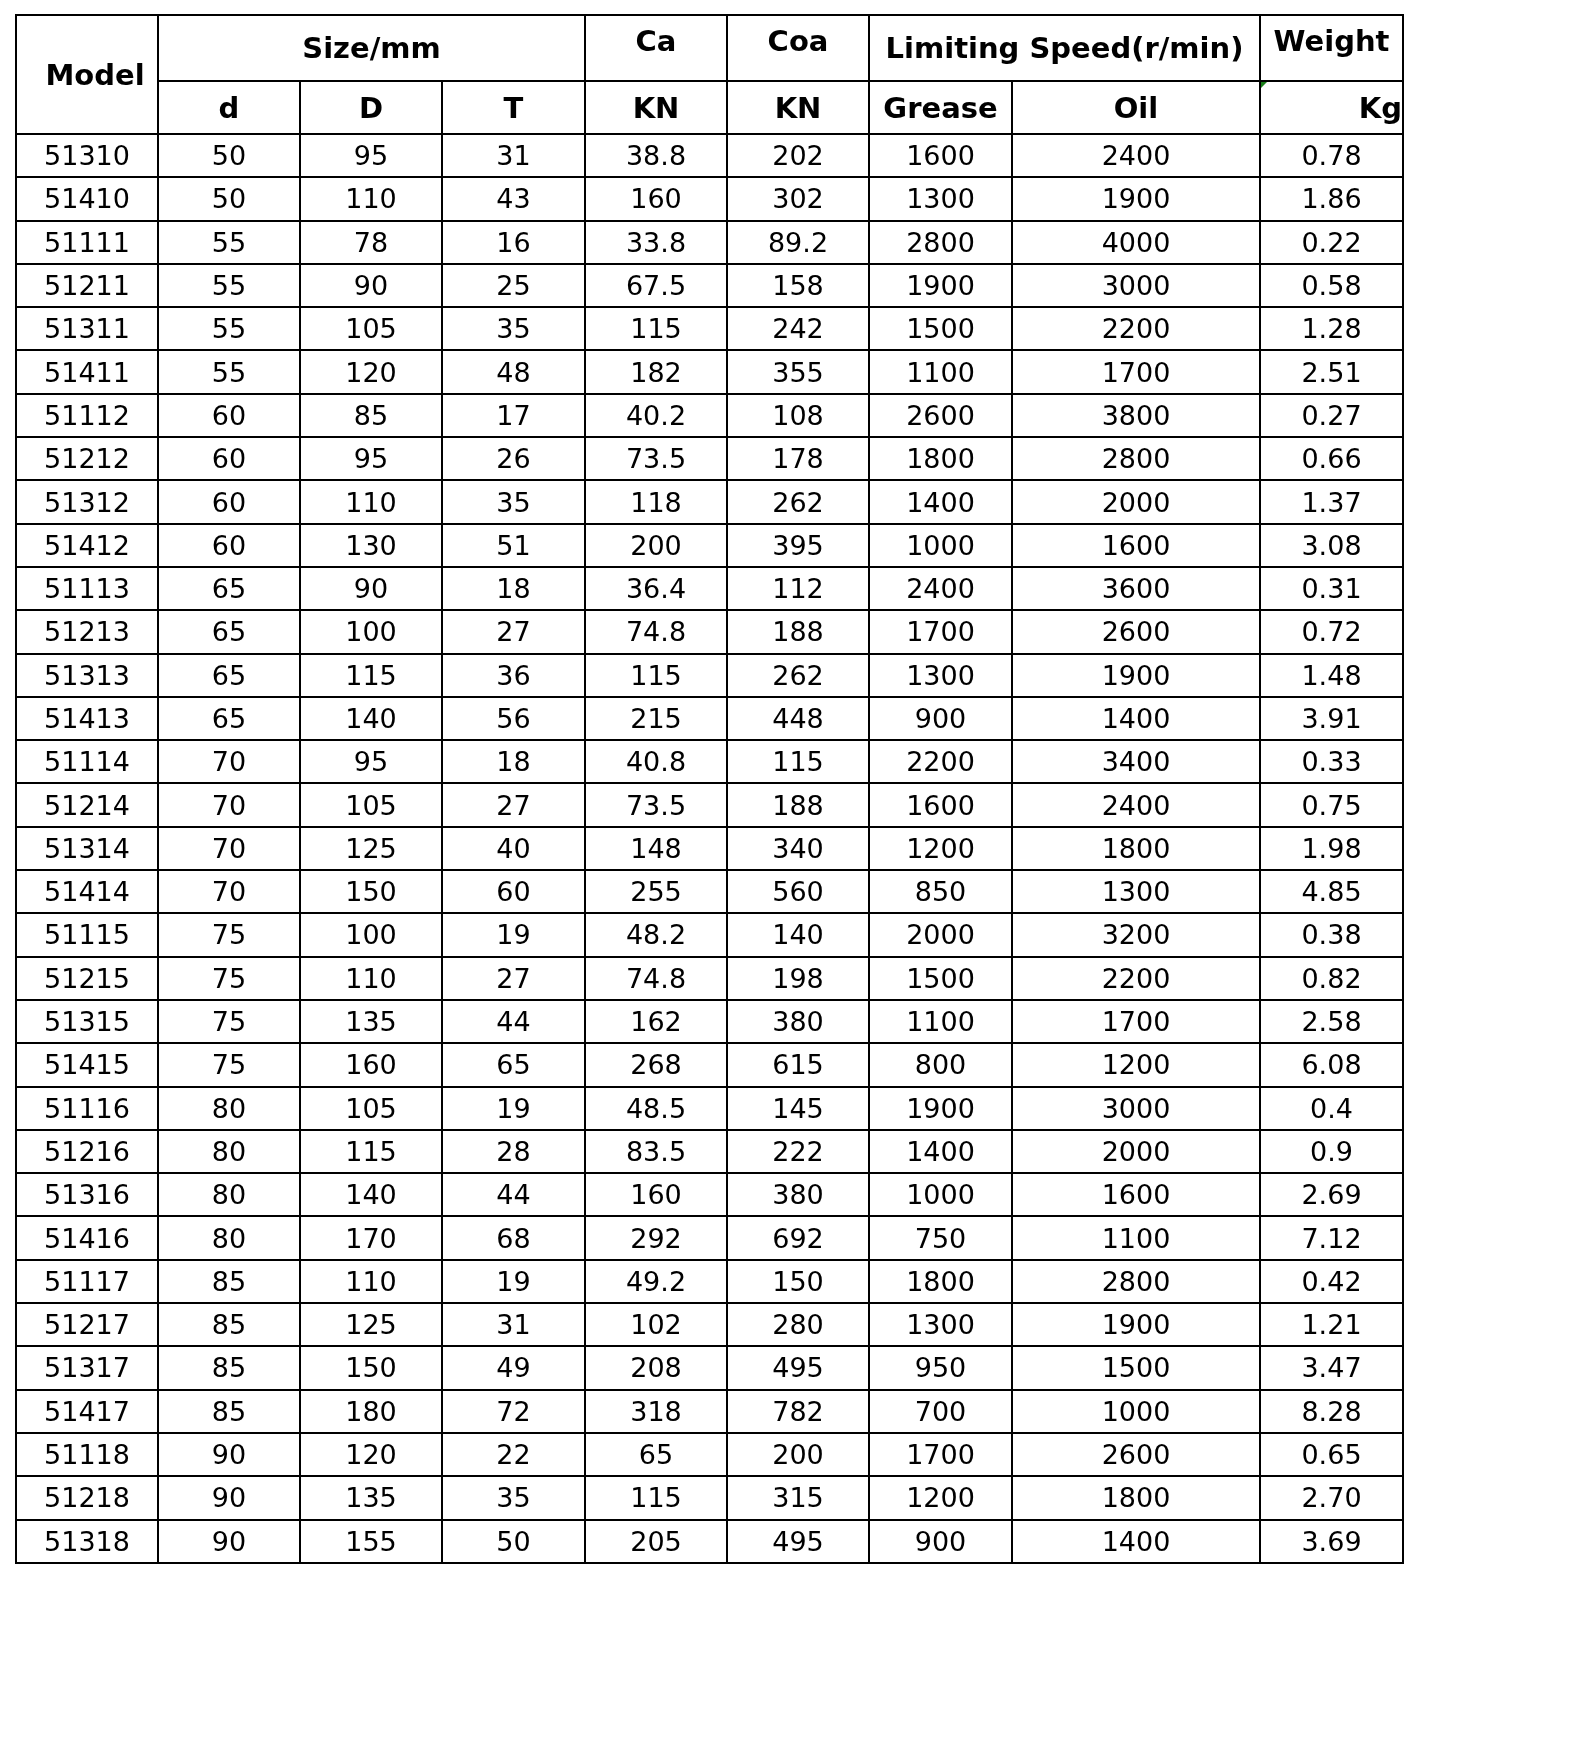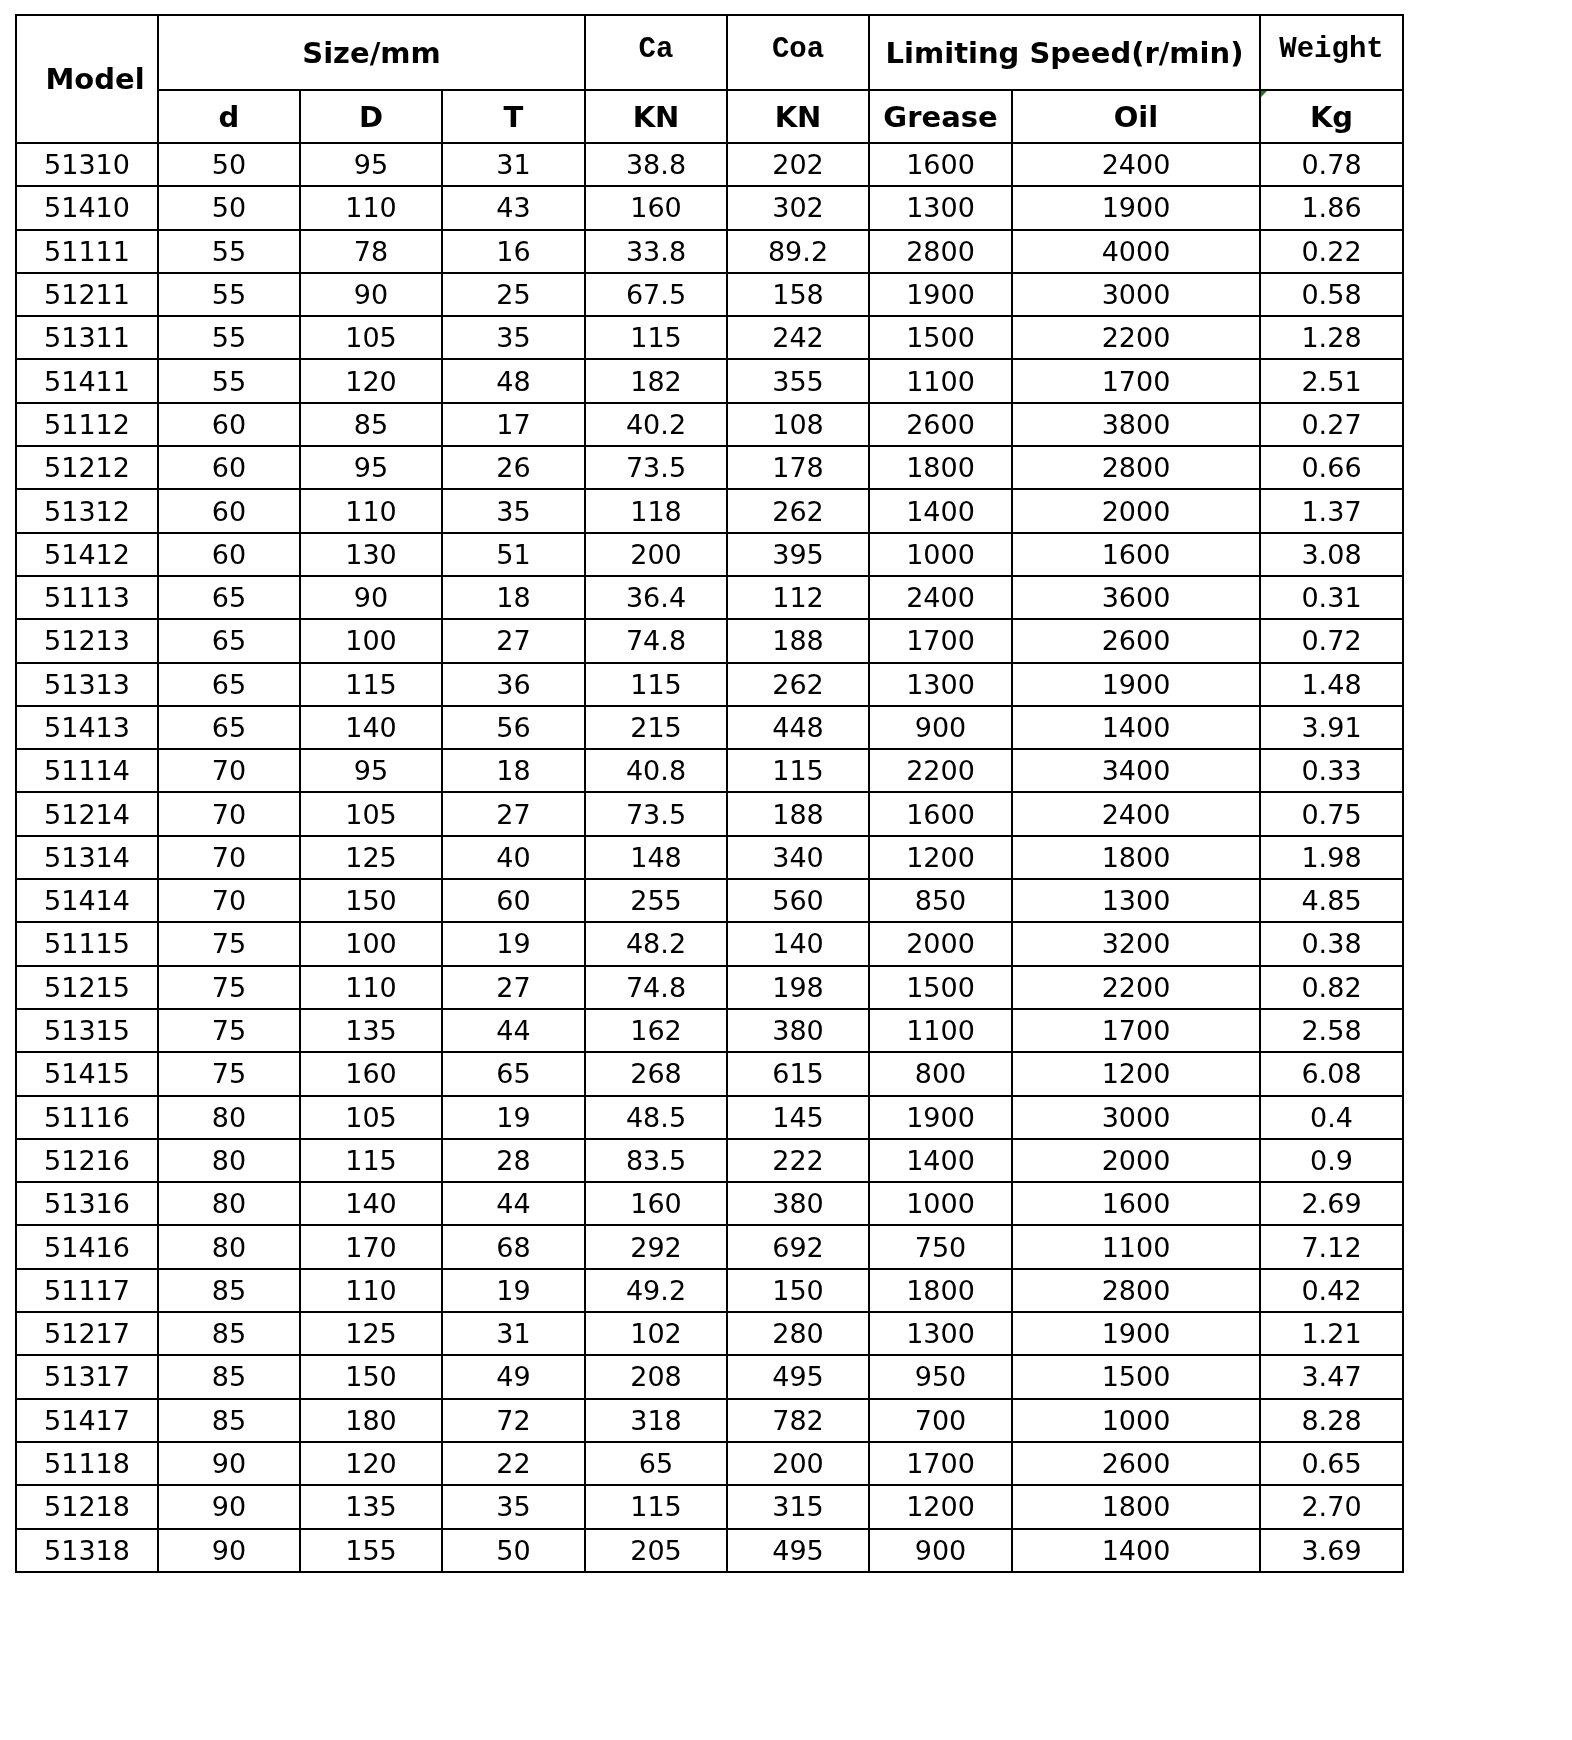--- a/index.html
+++ b/index.html
@@ -4,21 +4,21 @@
   <style>
     html, body { margin: 0; padding: 0; background: #ffffff; }
     body { width: 1572px; height: 1740px; position: relative; overflow: hidden; font-family: "DejaVu Sans", "Liberation Sans", sans-serif; color: #000; }
     .sheet { position: absolute; left: 15px; top: 14px; }
     table { border-collapse: collapse; table-layout: fixed; }
     th, td { border: 2px solid #000; text-align: center; vertical-align: middle; padding: 0; overflow: hidden; white-space: nowrap; }
     th { font-weight: bold; font-size: 29px; }
     td { font-size: 27px; font-weight: normal; height: 41.3px; }
     tr.h1 th { height: 56px; }
     tr.h2 th { height: 51px; }
-    th.top-align { vertical-align: top; padding-top: 17px; font-family: Liberation Mono, monospace; }
+    th.top-align { vertical-align: top; padding-top: 8px; }
     th.model { vertical-align: middle; padding-left: 16px; }
     .corner-mark { position: absolute; width: 0; height: 0; border-top: 6px solid #1a7f1a; border-right: 6px solid transparent; }
   </style>
 </head>
 <body>
 
 <div class="sheet">
   <table>
     <colgroup>
       <col style="width:142px">
@@ -41,21 +41,21 @@
         <th class="top-align">Weight</th>
       </tr>
       <tr class="h2">
         <th>d</th>
         <th>D</th>
         <th>T</th>
         <th>KN</th>
         <th>KN</th>
         <th>Grease</th>
         <th>Oil</th>
-        <th style="position:relative;">Kg<span class="corner-mark" style="left:0;top:0;"></span></th>
+        <th style="position:relative;text-align:right;">Kg<span class="corner-mark" style="left:0;top:0;"></span></th>
       </tr>
     </thead>
     <tbody id="table-body">
         <tr>
           <td>51310</td>
           <td>50</td>
           <td>95</td>
           <td>31</td>
           <td>38.8</td>
           <td>202</td>

